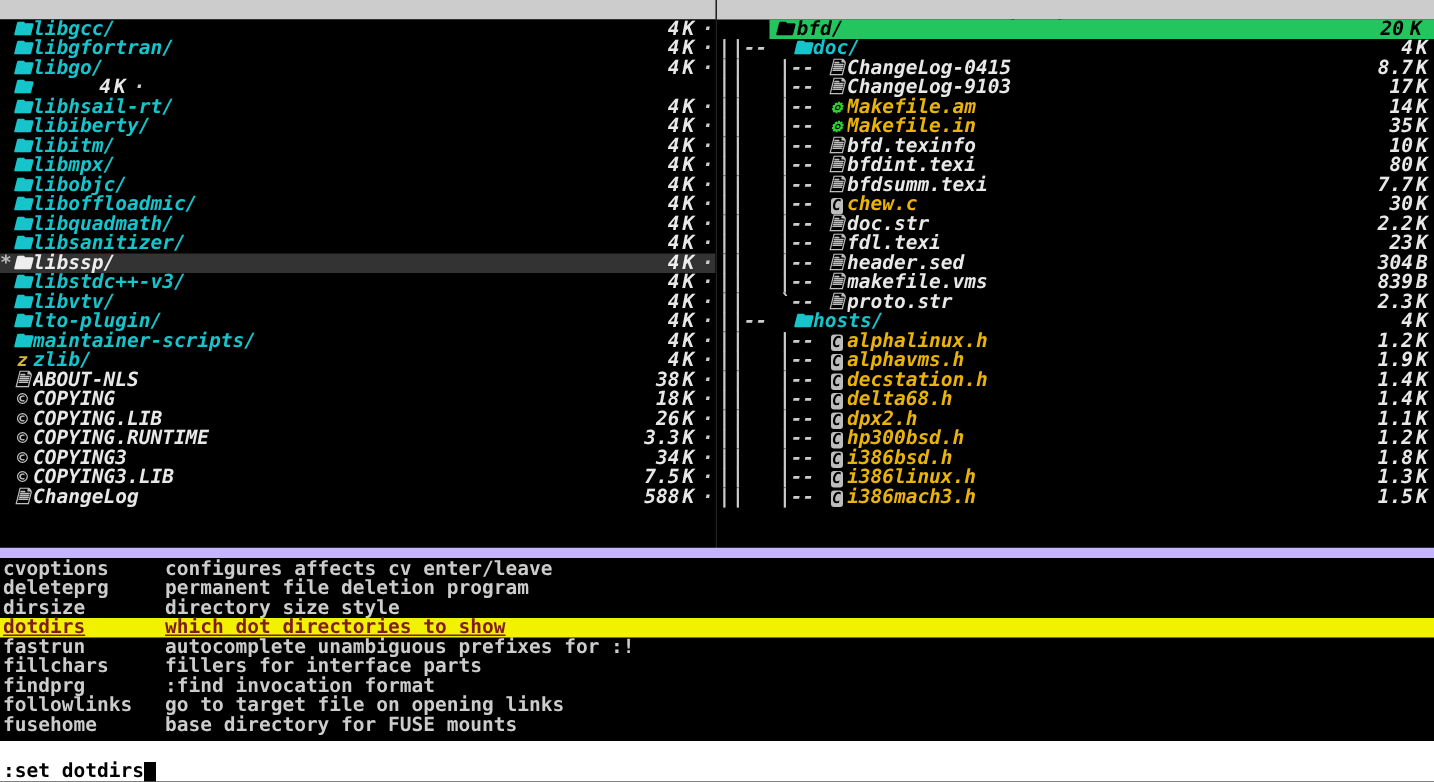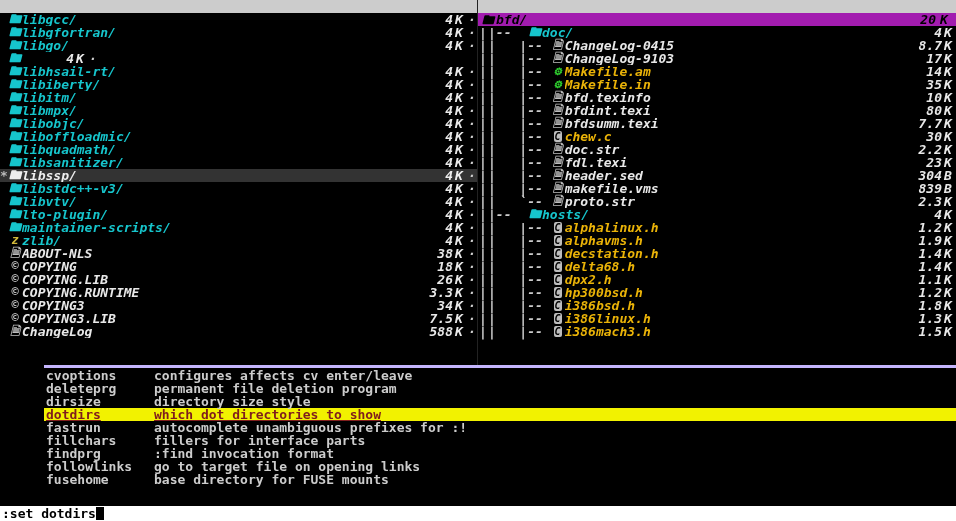--- a/index.html
+++ b/index.html
@@ -28,22 +28,23 @@
   .pane:last-child { border-right: none; }
 
   .pane-title {
     height: 13px;
     background: #ccc;
     color: #000;
     padding: 0 4px;
     white-space: pre;
   }
   .pane-title.accent {
-    background: #a21caf;
+    background: #22c55e;
     color: #000;
+    margin-left: 35px;
   }
 
   .pane-body {
     flex: 1;
     overflow: hidden;
     background: #000;
   }
 
   .row {
     display: flex;
@@ -95,24 +96,23 @@
   .treecol {
     color: #ccc;
     white-space: pre;
     min-width: 40px;
   }
 
   
   .options {
     background: #000;
     color: #ccc;
-    border-top: 3px solid #c4b5fd;
+    border-top: 7px solid #c4b5fd;
     padding-top: 1px;
     height: calc(521px - 365px - 15px);
-    margin-left: 44px;
   }
   .optrow {
     display: flex;
     height: 13px;
     white-space: pre;
   }
   .optrow .optname {
     width: 110px;
     padding-left: 2px;
   }
@@ -124,25 +124,25 @@
     color: #7f1d1d;
   }
   .optrow.hl .optname,
   .optrow.hl .optdesc { text-decoration: underline; }
   .optrow.hl .optname { font-weight: bold; }
 
   
   .cmdline {
     position: absolute;
     left: 0; right: 0; bottom: 0;
-    height: 15px;
+    height: 27px;
     background: #fff;
     color: #000;
     display: flex;
-    align-items: center;
+    align-items: flex-end;
     padding-left: 2px;
     white-space: pre;
     font-weight: bold;
   }
   .cmdline .cursor {
     display: inline-block;
     width: 8px; height: 13px;
     background: #000;
     margin-left: 0px;
   }

